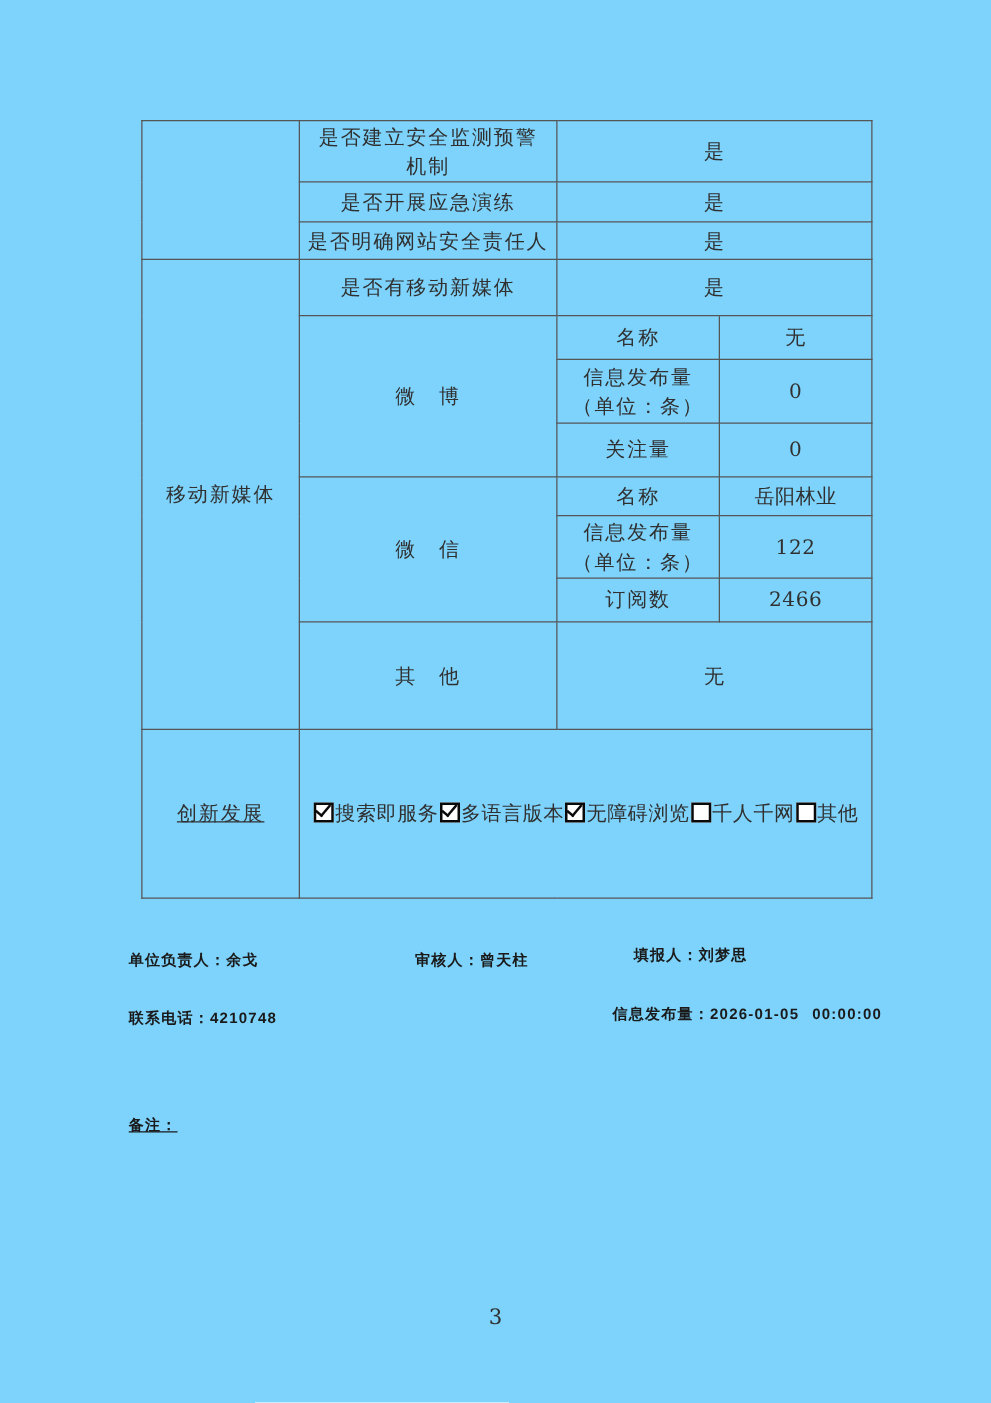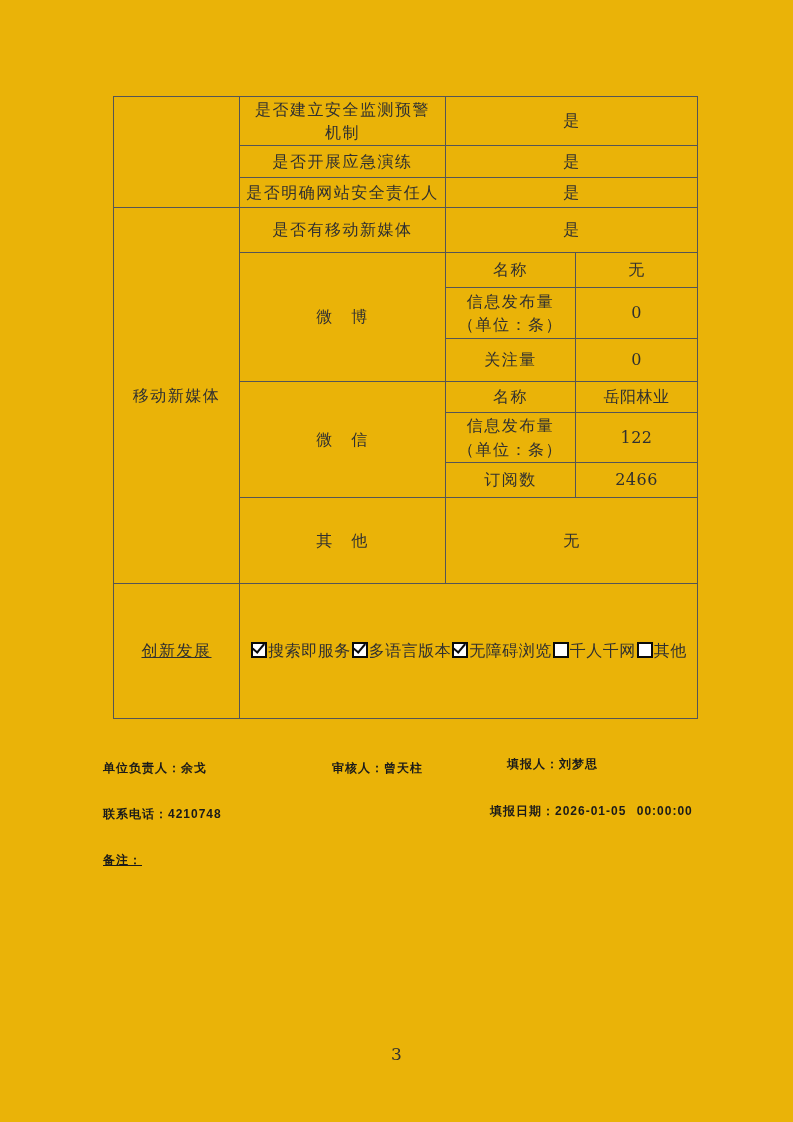--- a/index.html
+++ b/index.html
@@ -1,17 +1,17 @@
 <!DOCTYPE html>
 <html><head>
 <meta charset="utf-8">
 <style>
   html, body { margin:0; padding:0; background:#fff; }
   .page {
-    position:relative; width:793px; height:1122px; background:#eab308;
+    position:relative; width:793px; height:1122px; background:#7dd3fc;
     font-family:"DejaVu Serif","Liberation Serif",serif; color:#303030; overflow:hidden;
   }
   
   table.report {
     position:absolute; left:113px; top:96px; width:584px;
     border-collapse:collapse; table-layout:fixed;
   }
   table.report td {
     border:1px solid #555555; text-align:center; vertical-align:middle;
     font-size:16px; line-height:1.45; padding:0 3px; overflow:hidden;
@@ -114,18 +114,18 @@
         <span class="opt"><span class="cb" data-checked="true"></span><span>搜索即服务</span></span><span class="opt"><span class="cb" data-checked="true"></span><span>多语言版本</span></span><span class="opt"><span class="cb" data-checked="true"></span><span>无障碍浏览</span></span><span class="opt"><span class="cb" data-checked="false"></span><span>千人千网</span></span><span class="opt"><span class="cb" data-checked="false"></span><span>其他</span></span>
       </td>
     </tr>
   </tbody>
     </table>
 
   <div class="ftr" style="left:103px; top:760px;"><span>单位负责人：</span><span>余戈</span></div>
   <div class="ftr" style="left:332px; top:760px;"><span>审核人：</span><span>曾天柱</span></div>
   <div class="ftr" style="left:507px; top:756px;"><span>填报人：</span><span>刘梦思</span></div>
   <div class="ftr" style="left:103px; top:806px;"><span>联系电话：</span><span>4210748</span></div>
-  <div class="ftr" style="left:490px; top:803px;"><span>填报日期：</span><span class="date-val">2026-01-05 00:00:00</span></div>
-  <div class="ftr" style="left:103px; top:852px;text-decoration:underline;"><span>备注：</span><span></span></div>
+  <div class="ftr" style="left:490px; top:803px;"><span>信息发布量：</span><span class="date-val">2026-01-05 00:00:00</span></div>
+  <div class="ftr" style="left:103px; top:892px;text-decoration:underline;"><span>备注：</span><span></span></div>
 
   <div class="pageno">3</div>
 
 </div>
 
 </body></html>

